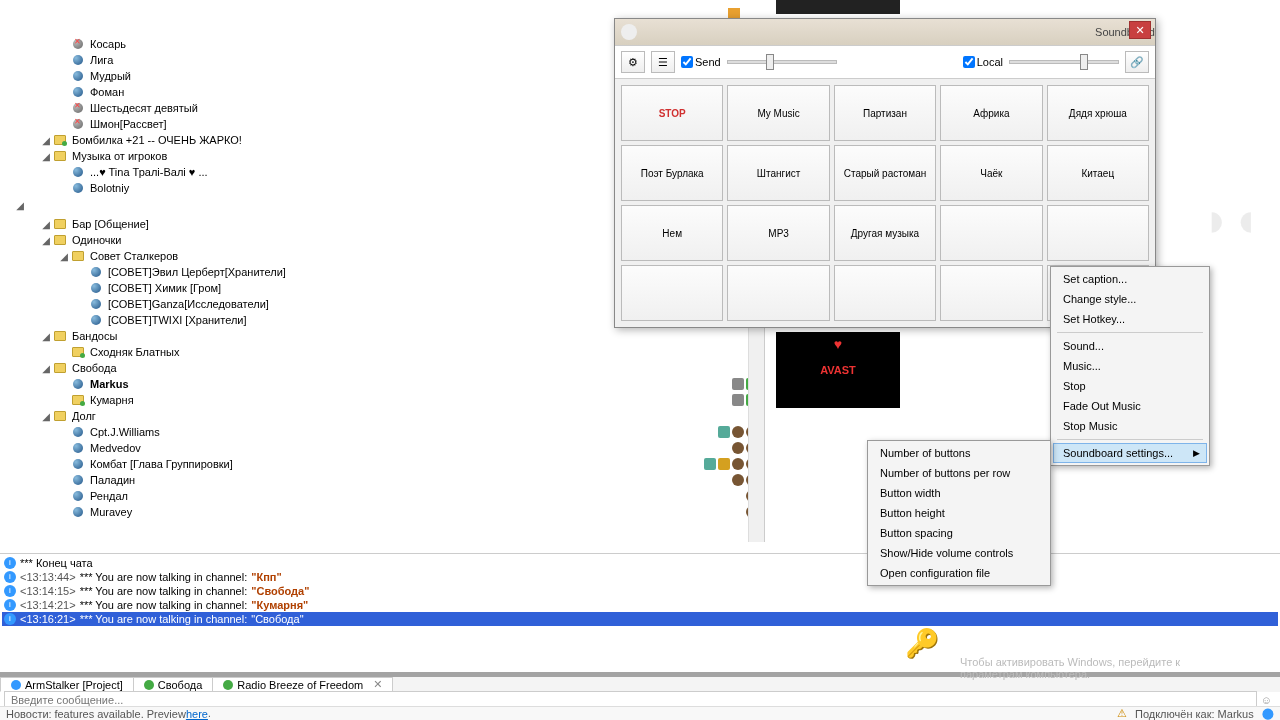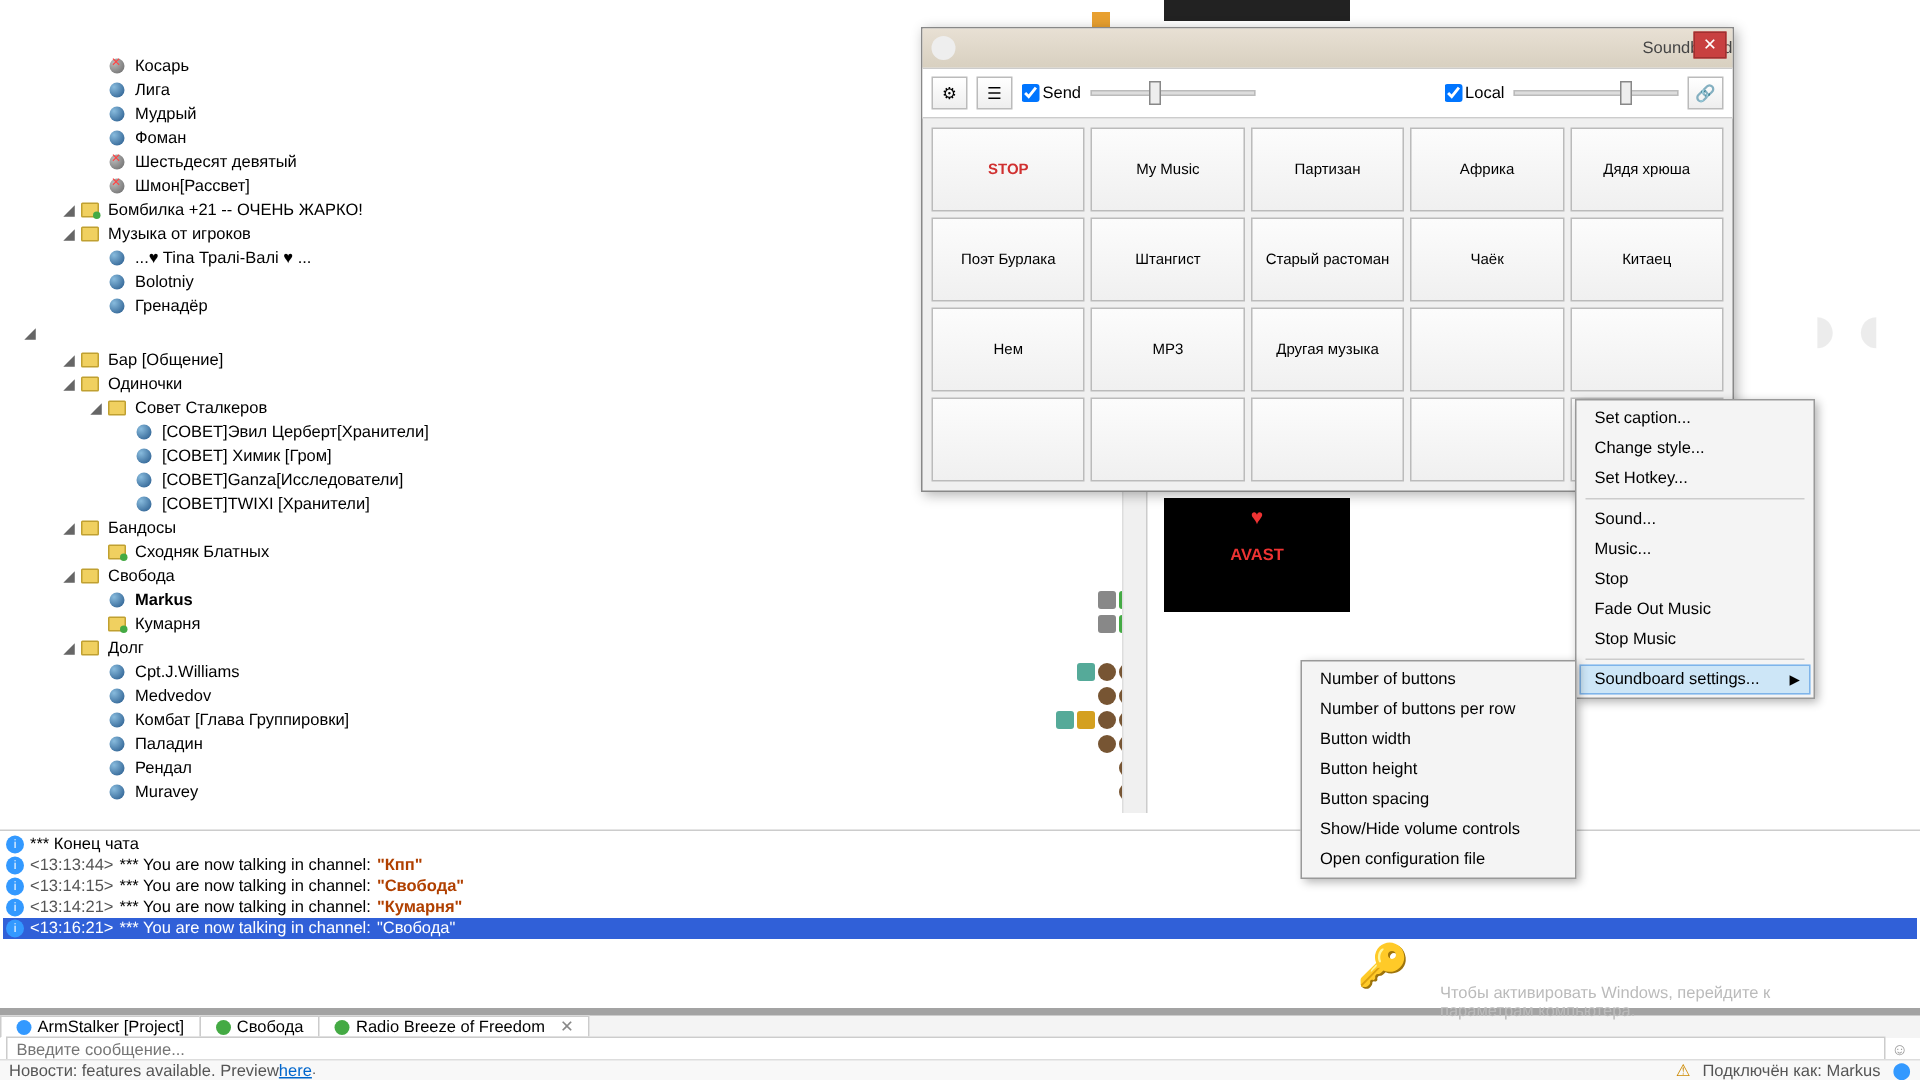--- a/index.html
+++ b/index.html
@@ -165,28 +165,20 @@
           </span>
           <span class="tree-label">...♥ Tina Тралі-Валі ♥ ...</span>
         </div>
         <div class="tree-row">
           <span class="spacer" style="width: 54px;"></span>
           <span class="expander"></span>
           <span class="icon-slot">
             <div class="icon-dot blue"></div>
           </span>
           <span class="tree-label">Bolotniy</span>
-        </div>
-        <div class="tree-row">
-          <span class="spacer" style="width: 54px;"></span>
-          <span class="expander"></span>
-          <span class="icon-slot">
-            <div class="icon-dot blue"></div>
-          </span>
-          <span class="tree-label">Гренадёр</span>
         </div>
         <div style="position: relative;">
           <span class="expander" style="position: absolute; left: 14px; top: 4px;">◢</span>
           <div class="section-header">Группировки</div>
         </div>
         <div class="tree-row">
           <span class="spacer" style="width: 36px;"></span>
           <span class="expander">◢</span>
           <span class="icon-slot">
             <div class="icon-channel"></div>

